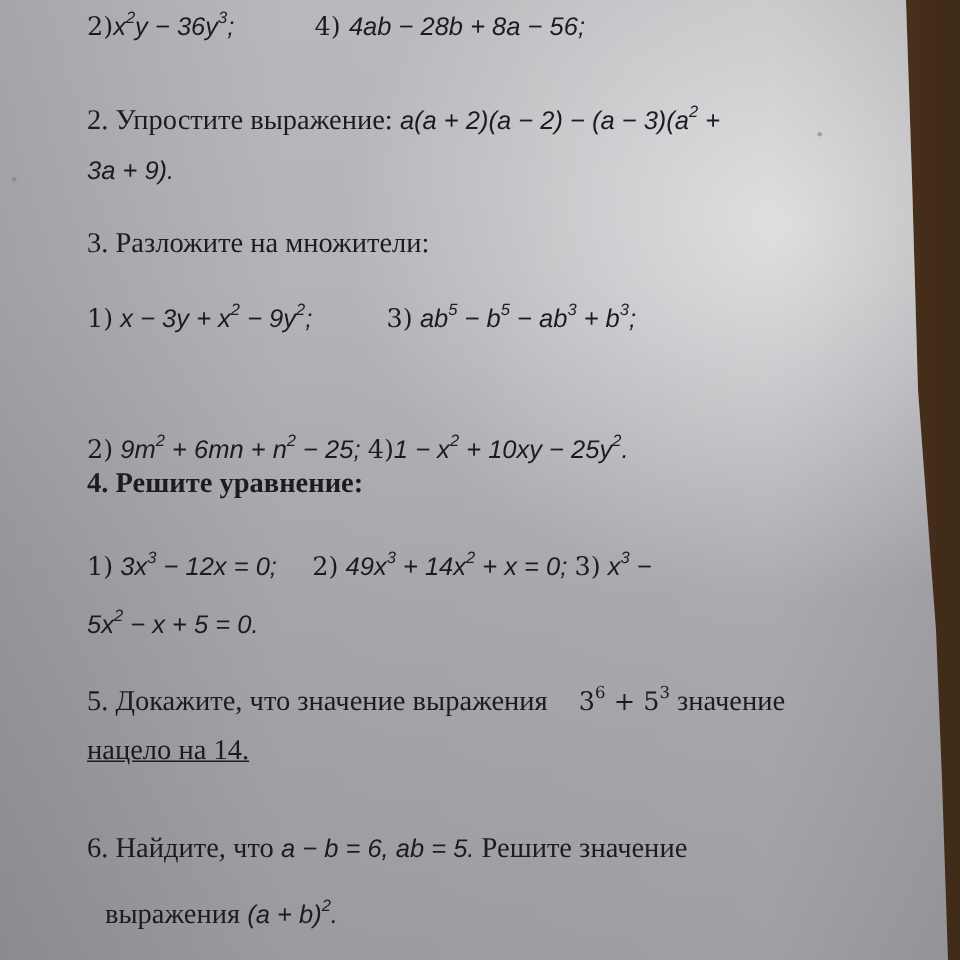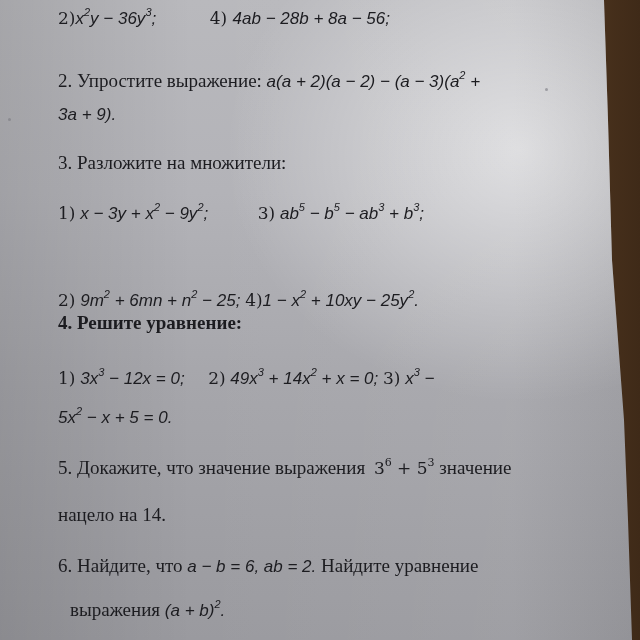--- a/index.html
+++ b/index.html
@@ -87,32 +87,32 @@
     <span class="n">3)</span>
     <span class="m">x<sup>3</sup> −</span>
   </div>
   <div class="line" style="top:405px;">
     <span class="m">5x<sup>2</sup> − x + 5 = 0.</span>
   </div>
 
   <div class="line" style="top:456px;">
     <span>5.</span>
     <span>Докажите, что значение выражения</span>
-    <span class="n" style="margin-left:4px">3<sup>6</sup> + 5<sup>3</sup></span>
+    <span class="n" style="margin-left:16px">3<sup>6</sup> + 5<sup>3</sup></span>
     <span>значение</span>
   </div>
-  <div class="line" style="top:503px;">
+  <div class="line" style="top:489px;text-decoration:underline;">
     <span>нацело на 14.</span>
   </div>
 
   <div class="line" style="top:554px;">
     <span>6.</span>
     <span>Найдите, что</span>
-    <span class="m">a − b = 6, ab = 2.</span>
-    <span>Найдите уравнение</span>
+    <span class="m">a − b = 6, ab = 5.</span>
+    <span>Решите значение</span>
   </div>
   <div class="line" style="top:598px;margin-left:12px;">
     <span>выражения</span>
     <span class="m">(a + b)<sup>2</sup>.</span>
   </div>
 </div>
 
 <div class="speck" style="left:545px; top:88px;"></div>
 <div class="speck" style="left:8px; top:118px;"></div>
 

